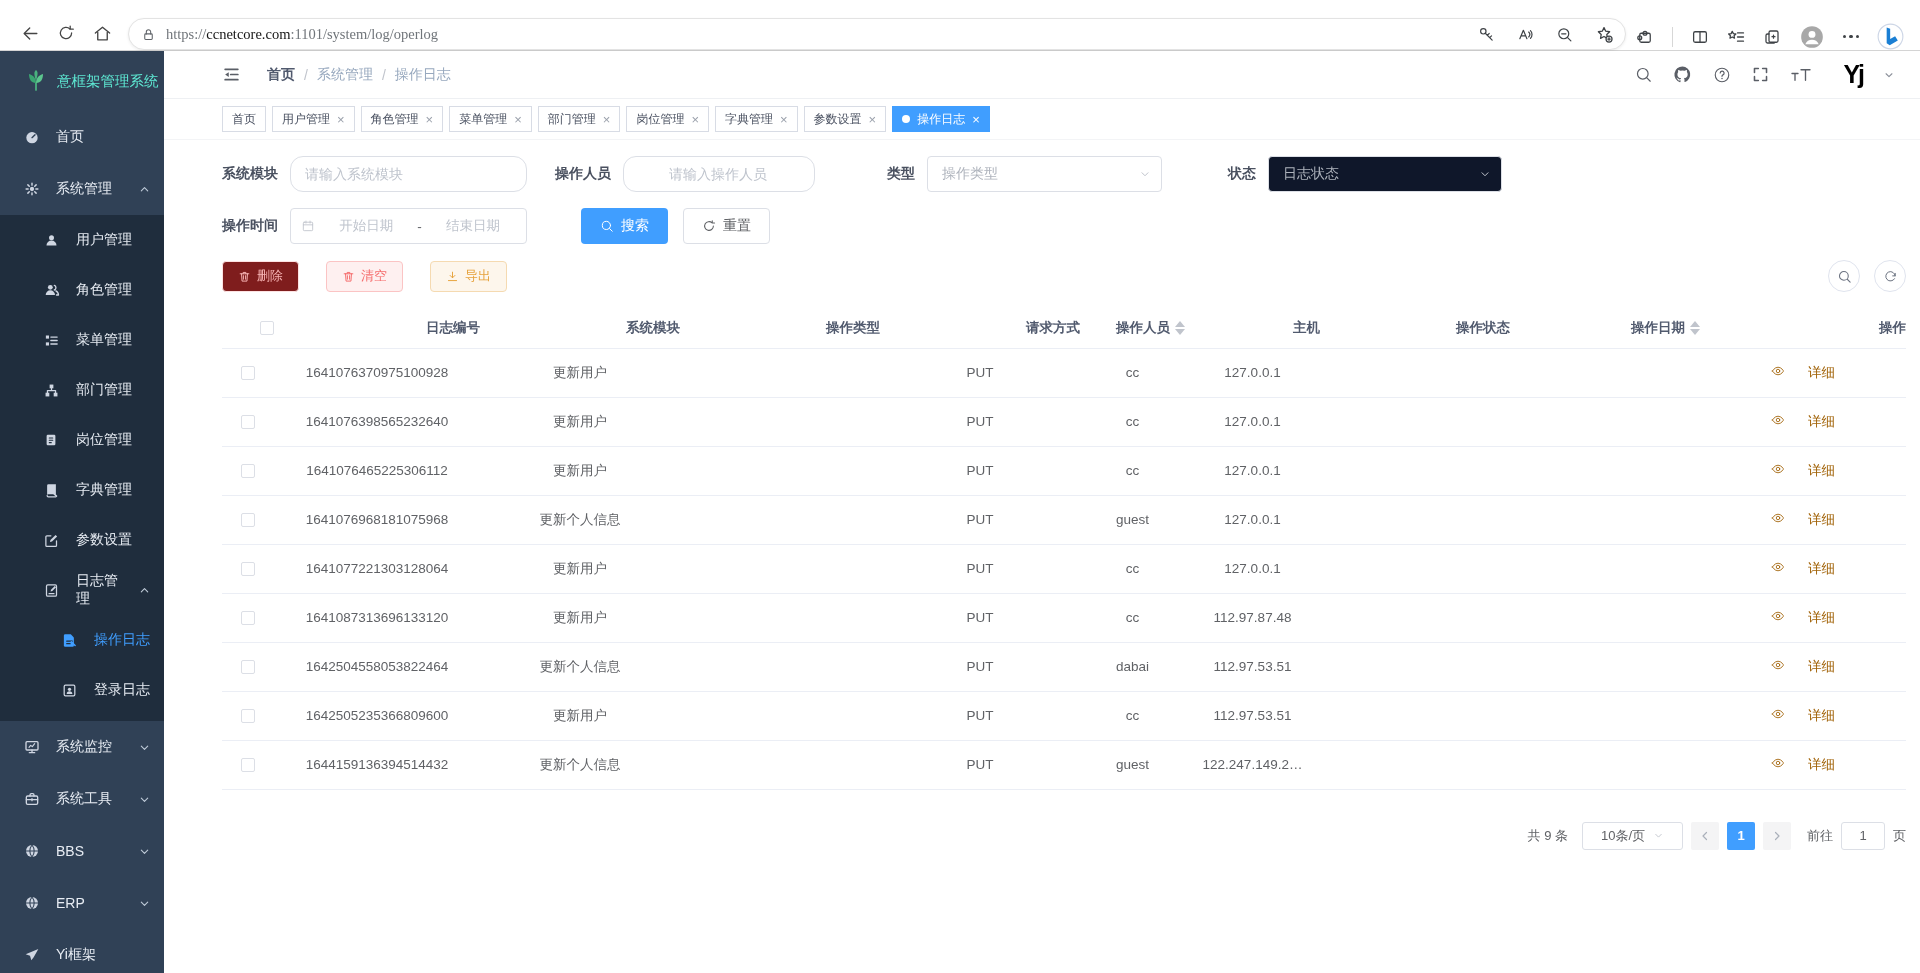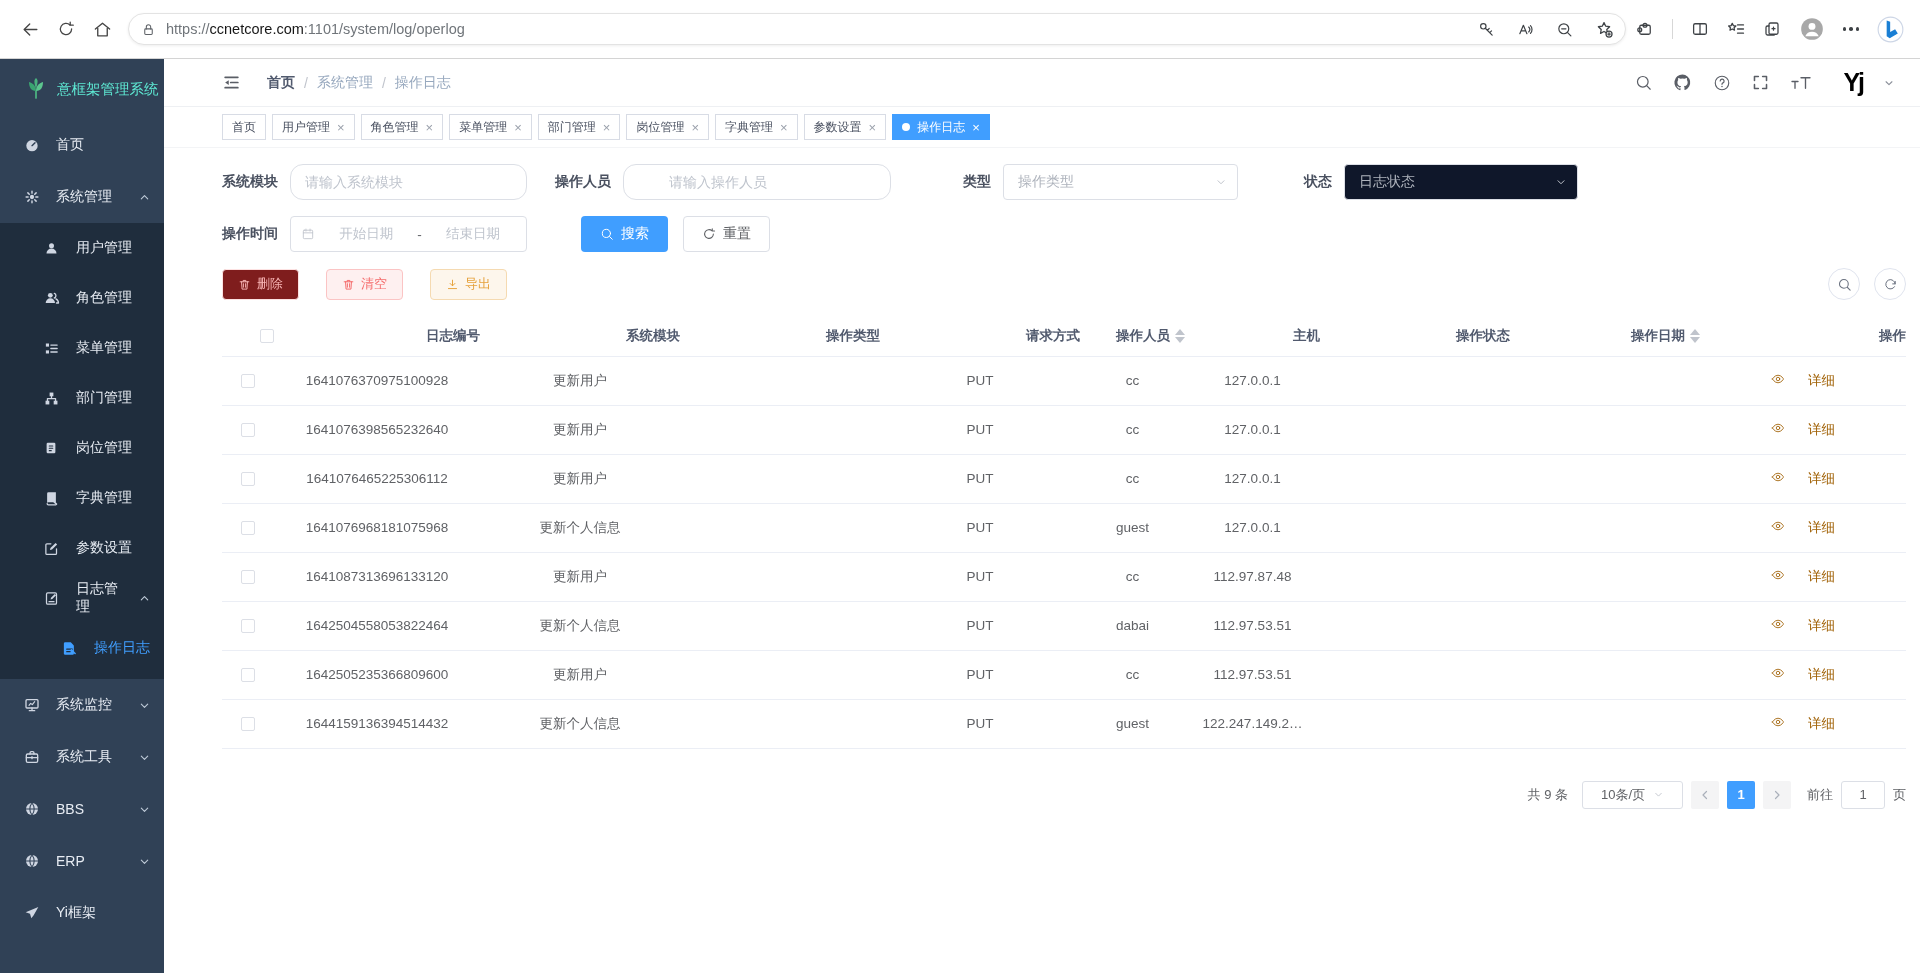--- a/index.html
+++ b/index.html
@@ -1,21 +1,21 @@
 <!DOCTYPE html>
 <html><head>
 <meta charset="utf-8">
 <style>
   * { box-sizing: border-box; margin: 0; padding: 0; }
   html,body { width:1920px; height:973px; overflow:hidden; }
   body { font-family:"Liberation Sans","DejaVu Sans",sans-serif; background:#fff; color:#303133; }
   svg { fill:none; stroke:currentColor; stroke-width:1.7; stroke-linecap:round; stroke-linejoin:round; display:block; }
 
   
-  .browser-bar { height:59px; background:#fff; border-bottom:1px solid #d4d4d4; display:flex; align-items:center; padding:0 12px; }
+  .browser-bar { height:51px; background:#fff; border-bottom:1px solid #d4d4d4; display:flex; align-items:flex-end; padding:0 12px;font-family:Liberation Serif, serif; }
   .chrome-btn { width:36px; height:34px; display:flex; align-items:center; justify-content:center; color:#454545; border-radius:4px; }
   .url-pill { flex:1; height:32px; margin:0 10px 0 8px; background:#fff; border:1px solid #e3e3e3; box-shadow:0 1px 3px rgba(0,0,0,.07); border-radius:16px; display:flex; align-items:center; padding:0 12px; min-width:0; }
   .url-pill .lock { color:#5f6368; margin-right:10px; }
   .url-text { font-size:14.5px; color:#70757a; white-space:nowrap; overflow:hidden; flex:1; }
   .url-text .host { color:#161616; }
   .pill-icons { display:flex; align-items:center; gap:22px; color:#3f4347; margin-left:12px; }
   .chrome-right { display:flex; align-items:center; gap:18px; color:#3f4347; padding-right:4px; }
   .vdiv { width:1px; height:20px; background:#d7d7d7; }
   .dots { display:flex; gap:3px; }
   .dots i { width:3.5px; height:3.5px; border-radius:50%; background:#3f4347; }
@@ -341,20 +341,30 @@
       <div class="menu-item subsub active">
         <span class="mi-icon">
             <svg width="15" height="15" viewBox="0 0 24 24">
               <path d="M5 2h9l5 5v13a2 2 0 0 1-2 2H5a2 2 0 0 1-2-2V4a2 2 0 0 1 2-2z" fill="#409EFF" stroke="none"></path>
               <path d="M7.5 13h9M7.5 17h5.5" stroke="#1f2d3d" stroke-width="1.8"></path>
               <path d="M15 14l6 6" stroke="#409EFF" stroke-width="2.4"></path>
             </svg>
           </span>
         <span>操作日志</span>
       </div>
+      <div class="menu-item subsub">
+        <span class="mi-icon">
+            <svg width="15" height="15" viewBox="0 0 24 24">
+              <rect x="3.5" y="3.5" width="17" height="17" rx="2" stroke="#cfd6e2" stroke-width="2"></rect>
+              <circle cx="12" cy="10" r="2.6" fill="#cfd6e2" stroke="none"></circle>
+              <path d="M7.5 17.5a4.5 4.5 0 0 1 9 0z" fill="#cfd6e2" stroke="none"></path>
+            </svg>
+          </span>
+        <span>登录日志</span>
+      </div>
       <div class="submenu-gap"></div>
     </div>
 
     <div class="menu-item">
       <span class="mi-icon">
           <svg width="16" height="16" viewBox="0 0 24 24">
             <rect x="3" y="4" width="18" height="12.5" rx="1.5" stroke="#cfd6e2" stroke-width="2"></rect>
             <path d="M7.5 12.5l2.5-3 2.5 2 3.5-4.5" stroke="#cfd6e2"></path>
             <path d="M12 16.5v3.5M8 20.5h8" stroke="#cfd6e2" stroke-width="2"></path>
           </svg>
@@ -511,21 +521,21 @@
           <span class="tag-close">×</span>
         </div>
     </div>
 
     <div class="content">
 
       <div class="filter-row">
         <span class="f-label" style="width:56px">系统模块</span>
         <input class="f-input" style="width: 237px; margin-left: 12px;" placeholder="请输入系统模块">
         <span class="f-label" style="width:56px;margin-left:28px">操作人员</span>
-        <input class="f-input" style="width: 268px; margin-left: 12px; padding-left: 45px;" placeholder="请输入操作人员">
+        <input class="f-input" style="width: 192px; margin-left: 12px; padding-left: 45px;" placeholder="请输入操作人员">
         <span class="f-label" style="margin-left:72px">类型</span>
         <div class="f-select" style="width:235px;margin-left:12px">
           <span class="sel-text">操作类型</span>
           <span class="chev">
               <svg width="12" height="12" viewBox="0 0 24 24">
                 <path d="M6 9.5l6 6 6-6" stroke-width="2"></path>
               </svg>
             </span>
         </div>
         <span class="f-label" style="margin-left:66px">状态</span>
@@ -718,90 +728,108 @@
             <td><span class="detail-link">
                   <svg width="14" height="14" viewBox="0 0 24 24">
                     <path d="M2.5 12S6 5.5 12 5.5 21.5 12 21.5 12 18 18.5 12 18.5 2.5 12 2.5 12z" stroke-width="1.5"></path>
                     <circle cx="12" cy="12" r="3" stroke-width="1.5"></circle>
                   </svg>
                   <span>详细</span>
                 </span></td>
           </tr>
           <tr>
             <td><span class="cb"></span></td>
-            <td>1641087313696133120</td>
+            <td>1641077221303128064</td>
               <td>更新用户</td>
               <td></td>
               <td>PUT</td>
               <td>cc</td>
-              <td>112.97.87.48</td>
+              <td>127.0.0.1</td>
               <td></td>
               <td></td>
             <td><span class="detail-link">
                   <svg width="14" height="14" viewBox="0 0 24 24">
                     <path d="M2.5 12S6 5.5 12 5.5 21.5 12 21.5 12 18 18.5 12 18.5 2.5 12 2.5 12z" stroke-width="1.5"></path>
                     <circle cx="12" cy="12" r="3" stroke-width="1.5"></circle>
                   </svg>
                   <span>详细</span>
                 </span></td>
           </tr>
           <tr>
             <td><span class="cb"></span></td>
-            <td>1642504558053822464</td>
-              <td>更新个人信息</td>
+            <td>1641087313696133120</td>
+              <td>更新用户</td>
               <td></td>
               <td>PUT</td>
-              <td>dabai</td>
-              <td>112.97.53.51</td>
+              <td>cc</td>
+              <td>112.97.87.48</td>
               <td></td>
               <td></td>
             <td><span class="detail-link">
                   <svg width="14" height="14" viewBox="0 0 24 24">
                     <path d="M2.5 12S6 5.5 12 5.5 21.5 12 21.5 12 18 18.5 12 18.5 2.5 12 2.5 12z" stroke-width="1.5"></path>
                     <circle cx="12" cy="12" r="3" stroke-width="1.5"></circle>
                   </svg>
                   <span>详细</span>
                 </span></td>
           </tr>
           <tr>
             <td><span class="cb"></span></td>
-            <td>1642505235366809600</td>
-              <td>更新用户</td>
+            <td>1642504558053822464</td>
+              <td>更新个人信息</td>
               <td></td>
               <td>PUT</td>
-              <td>cc</td>
+              <td>dabai</td>
               <td>112.97.53.51</td>
               <td></td>
               <td></td>
             <td><span class="detail-link">
                   <svg width="14" height="14" viewBox="0 0 24 24">
                     <path d="M2.5 12S6 5.5 12 5.5 21.5 12 21.5 12 18 18.5 12 18.5 2.5 12 2.5 12z" stroke-width="1.5"></path>
                     <circle cx="12" cy="12" r="3" stroke-width="1.5"></circle>
                   </svg>
                   <span>详细</span>
                 </span></td>
           </tr>
           <tr>
             <td><span class="cb"></span></td>
-            <td>1644159136394514432</td>
-              <td>更新个人信息</td>
+            <td>1642505235366809600</td>
+              <td>更新用户</td>
               <td></td>
               <td>PUT</td>
-              <td>guest</td>
-              <td>122.247.149.2…</td>
+              <td>cc</td>
+              <td>112.97.53.51</td>
               <td></td>
               <td></td>
             <td><span class="detail-link">
                   <svg width="14" height="14" viewBox="0 0 24 24">
                     <path d="M2.5 12S6 5.5 12 5.5 21.5 12 21.5 12 18 18.5 12 18.5 2.5 12 2.5 12z" stroke-width="1.5"></path>
                     <circle cx="12" cy="12" r="3" stroke-width="1.5"></circle>
                   </svg>
                   <span>详细</span>
                 </span></td>
           </tr>
+          <tr>
+            <td><span class="cb"></span></td>
+            <td>1644159136394514432</td>
+              <td>更新个人信息</td>
+              <td></td>
+              <td>PUT</td>
+              <td>guest</td>
+              <td>122.247.149.2…</td>
+              <td></td>
+              <td></td>
+            <td><span class="detail-link">
+                  <svg width="14" height="14" viewBox="0 0 24 24">
+                    <path d="M2.5 12S6 5.5 12 5.5 21.5 12 21.5 12 18 18.5 12 18.5 2.5 12 2.5 12z" stroke-width="1.5"></path>
+                    <circle cx="12" cy="12" r="3" stroke-width="1.5"></circle>
+                  </svg>
+                  <span>详细</span>
+                </span></td>
+          </tr>
         </tbody>
       </table>
 
       <div class="pagination">
         <span class="pg-total">共 9 条</span>
         <div class="pg-size">
           <span>10条/页</span>
           <span style="color:#c0c4cc">
               <svg width="11" height="11" viewBox="0 0 24 24">
                 <path d="M6 9.5l6 6 6-6" stroke-width="2"></path>

